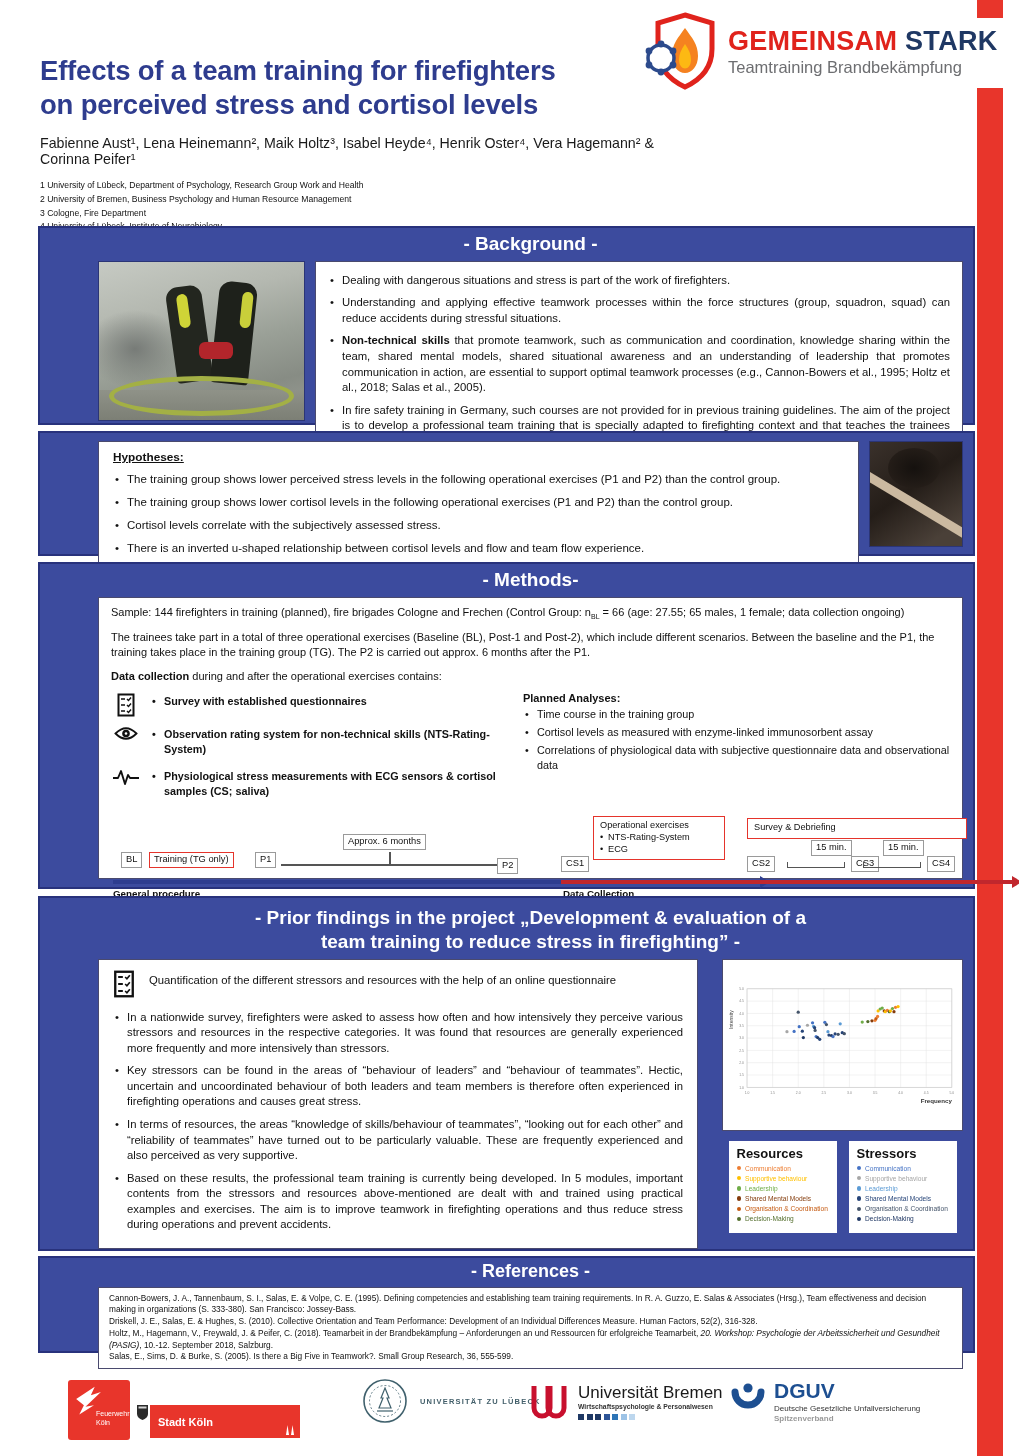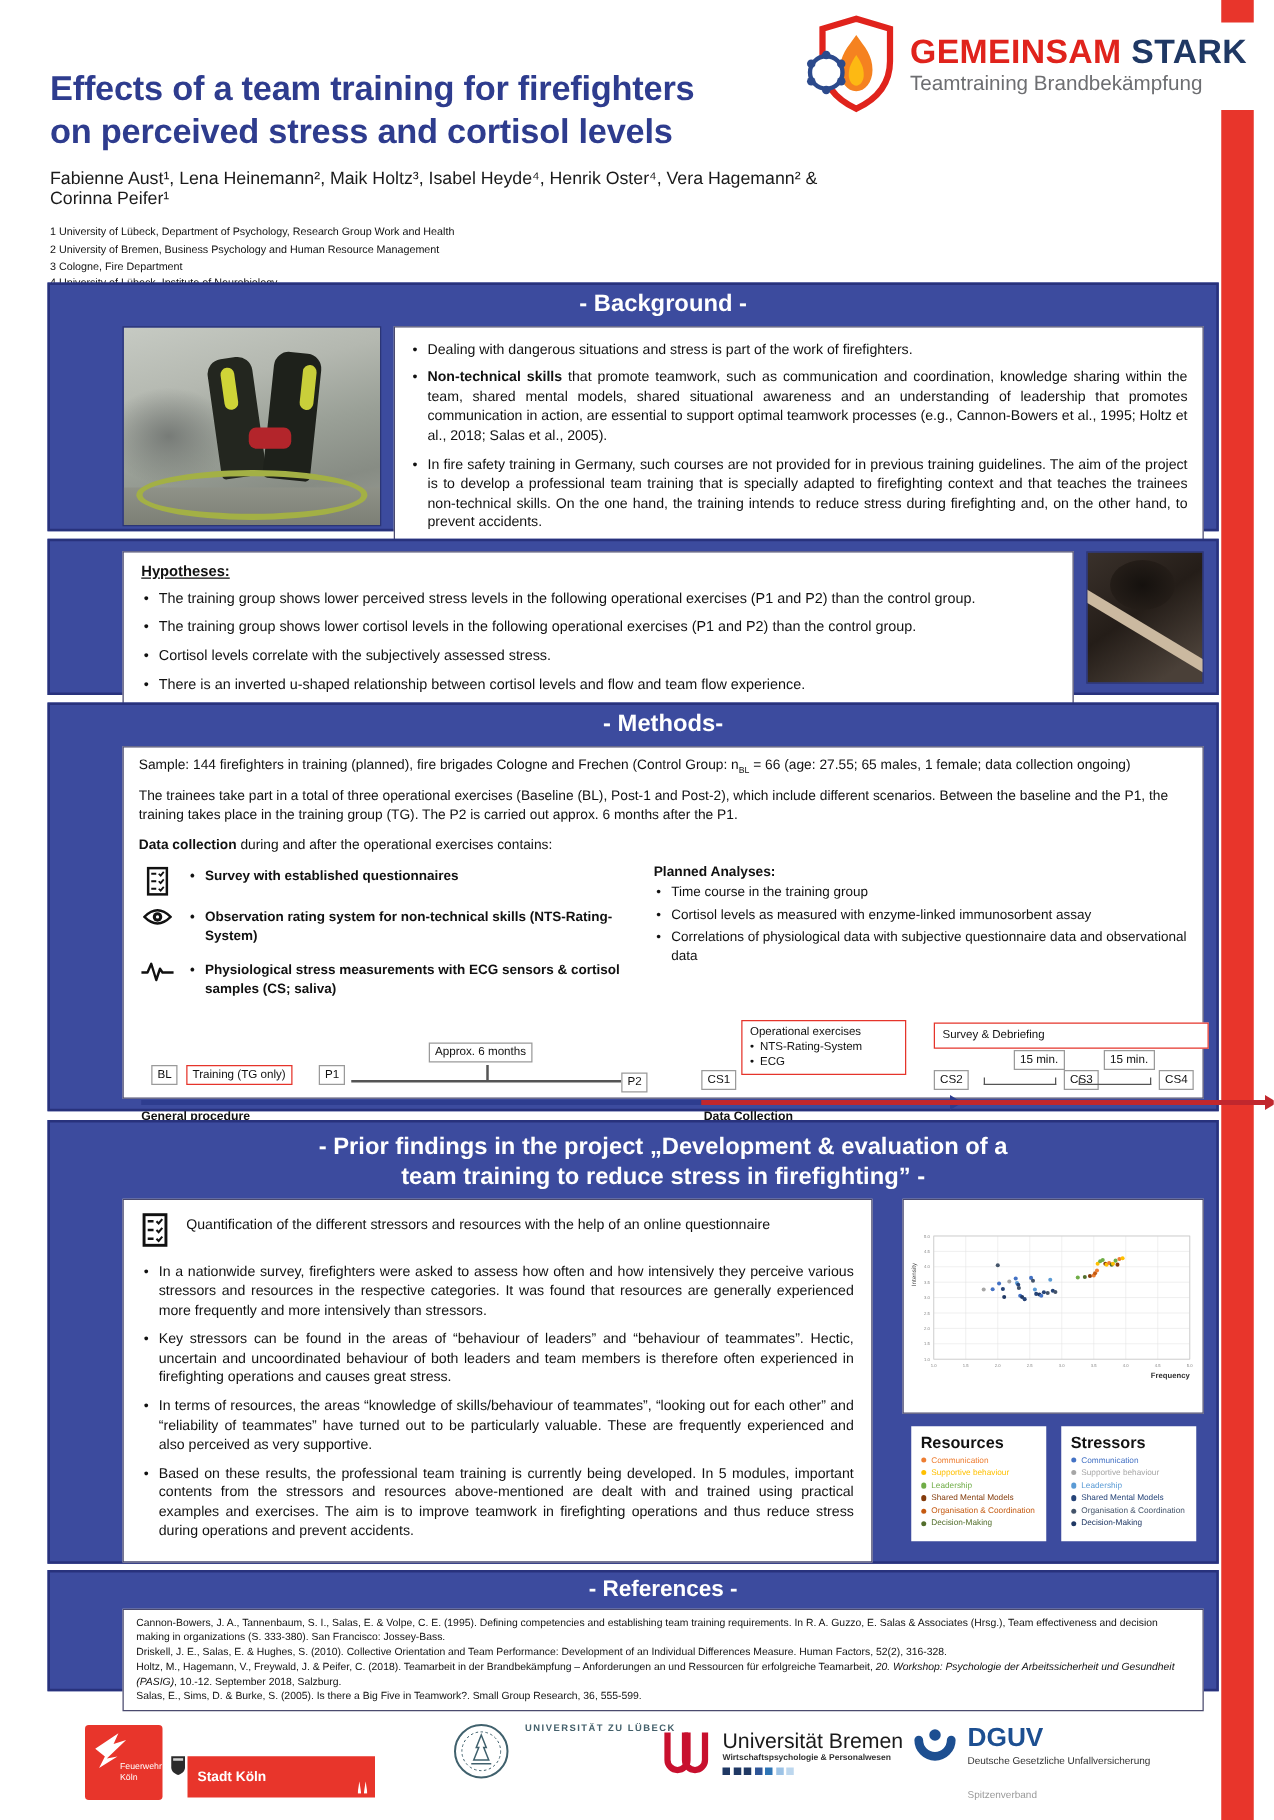--- a/index.html
+++ b/index.html
@@ -91,31 +91,31 @@
   .rf-box{margin:0 10px 10px;padding:5px 10px;font-size:8.3px;line-height:1.42;}
   .rf-box p{margin:0;}
   
   .ft{position:absolute;left:0;top:1372px;width:1019px;height:84px;}
   .fw-sq{position:absolute;left:68px;top:8px;width:62px;height:60px;background:#e8352b;border-radius:3px;}
   .fw-sq .txt{position:absolute;left:28px;top:30px;color:#fff;font-size:7px;line-height:1.25;}
   .stadt-crest{position:absolute;left:136px;top:32px;font-size:13px;color:#333;}
   .stadt-band{position:absolute;left:150px;top:33px;width:150px;height:33px;background:#e8352b;color:#fff;font-size:11px;font-weight:bold;display:flex;align-items:center;padding-left:8px;box-sizing:border-box;}
   .stadt-band .spikes{position:absolute;right:6px;bottom:3px;display:flex;gap:2px;}
   .stadt-band .spikes i{display:block;width:3px;height:10px;background:#fff;clip-path:polygon(50% 0,100% 100%,0 100%);}
-  .lue{position:absolute;left:362px;top:6px;display:flex;gap:12px;}
+  .lue{position:absolute;left:362px;top:6px;display:flex;align-items:center;gap:12px;}
   .lue .name{font-size:7.5px;font-weight:bold;letter-spacing:1.2px;color:#44606b;}
   .bre{position:absolute;left:528px;top:12px;display:flex;gap:8px;}
   .bre .t1{font-size:17px;color:#1a1a1a;line-height:1;}
   .bre .t2{font-size:6.8px;font-weight:bold;color:#333;margin-top:2px;}
   .bre .sqs{display:flex;gap:2.5px;margin-top:4px;}
   .bre .sqs i{display:block;width:6px;height:6px;}
   .dguv{position:absolute;left:730px;top:8px;display:flex;gap:8px;align-items:flex-start;}
   .dguv .t1{font-size:21px;font-weight:800;color:#1d4f91;line-height:1;}
   .dguv .t2{font-size:8px;color:#333;margin-top:3px;}
-  .dguv .t3{font-size:8px;color:#9a9a9a;margin-top:18px;}
+  .dguv .t3{font-size:8px;color:#9a9a9a;margin-top:1px;font-weight:bold;}
 </style>
 </head>
 <body>
 
 <div class="red-corner"></div>
 <div class="red-bar"></div>
 
 <div class="hd">
   <div class="title">
     <div>Effects of a team training for firefighters</div>
@@ -162,20 +162,21 @@
       <div class="ground"></div>
       <div class="fig1"></div>
       <div class="fig2"></div>
       <div class="tank1"></div>
       <div class="tank2"></div>
       <div class="bag"></div>
       <div class="hose"></div>
     </div>
     <div class="wbox bg-text">
       <div class="blt just"><span>Dealing with dangerous situations and stress is part of the work of firefighters.</span></div>
+      <div class="blt just"><span>Understanding and applying effective teamwork processes within the force structures (group, squadron, squad) can reduce accidents during stressful situations.</span></div>
       <div class="blt just"><b>Non-technical skills</b><span> that promote teamwork, such as communication and coordination, knowledge sharing within the team, shared mental models, shared situational awareness and an understanding of leadership that promotes communication in action, are essential to support optimal teamwork processes (e.g., Cannon-Bowers et al., 1995; Holtz et al., 2018; Salas et al., 2005).</span></div>
       <div class="blt just"><span>In fire safety training in Germany, such courses are not provided for in previous training guidelines. The aim of the project is to develop a professional team training that is specially adapted to firefighting context and that teaches the trainees non-technical skills. On the one hand, the training intends to reduce stress during firefighting and, on the other hand, to prevent accidents.</span></div>
     </div>
   </div>
 </div>
 
 <div class="sec" style="top:431px;height:125px;">
   <div class="hy-row">
     <div class="wbox hy-box">
       <div class="hh">Hypotheses:</div>

